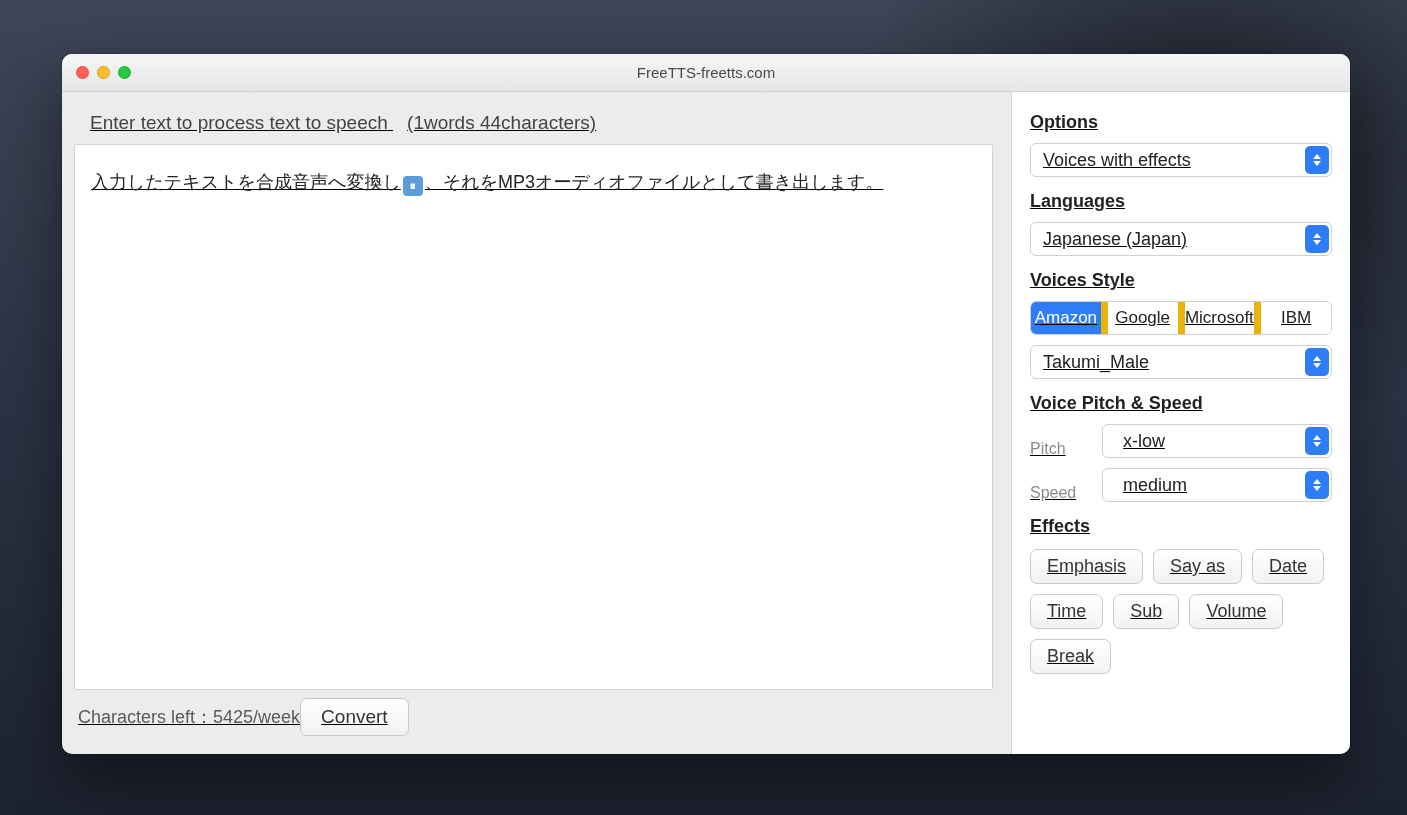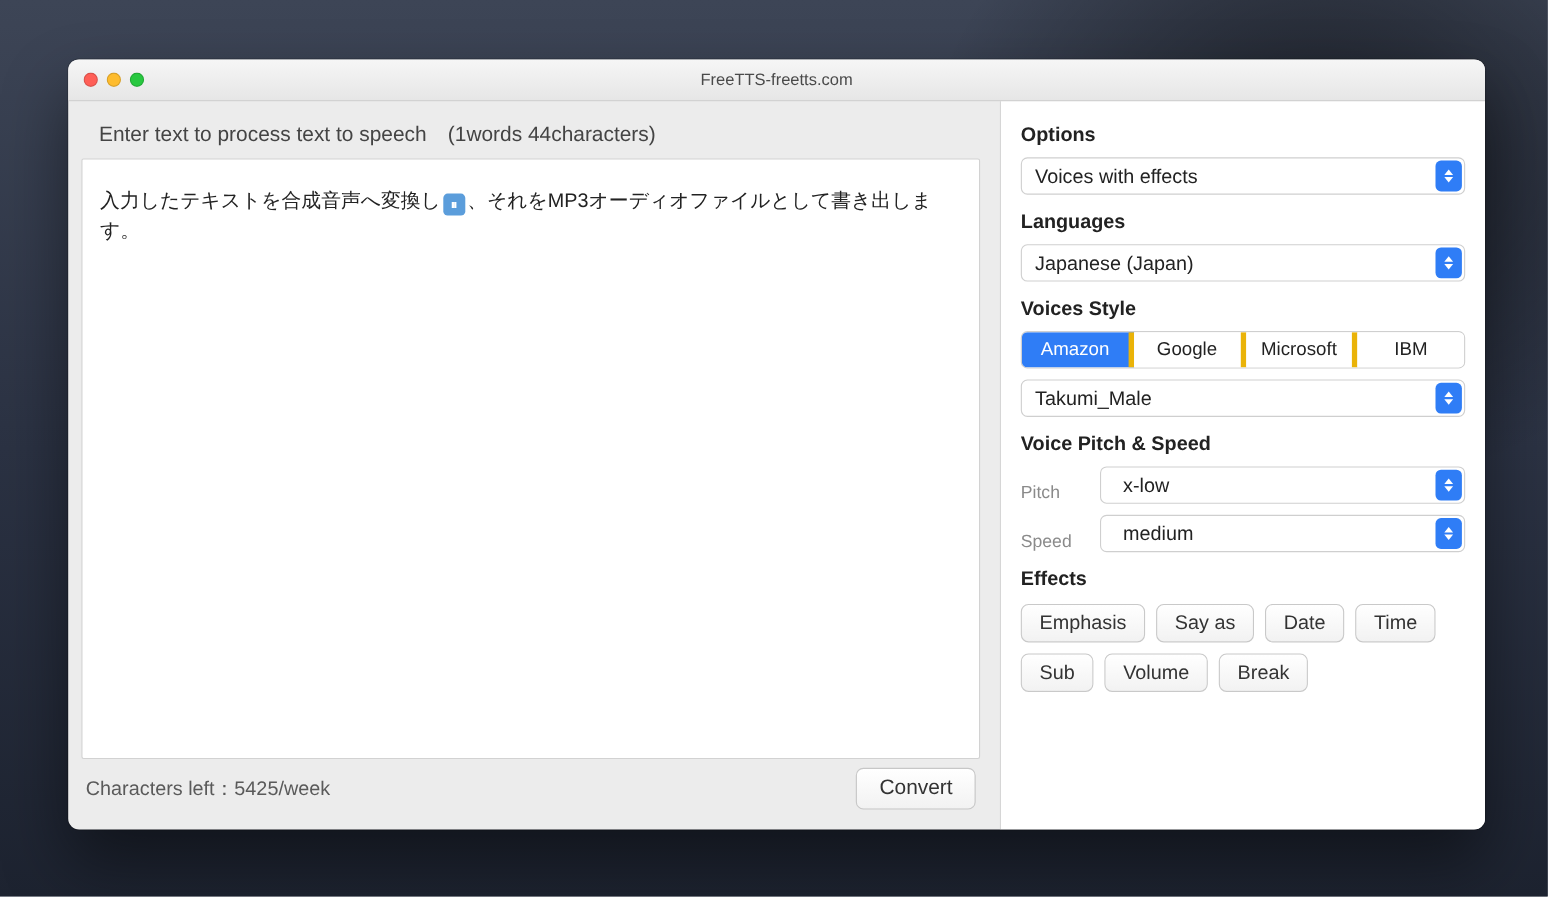--- a/index.html
+++ b/index.html
@@ -34,21 +34,21 @@
     border-bottom: 1px solid #d0d0d0;
     display: flex; align-items: center;
     padding: 16px 14px;
     position: relative;
   }
   .traffic { display: flex; gap: 8px; }
   .dot { width: 13px; height: 13px; border-radius: 50%; border: .5px solid rgba(0,0,0,.15); }
   .dot.red { background:#ff5f57; } .dot.yellow{background:#febc2e;} .dot.green{background:#28c840;}
   .title { position:absolute; left:0; right:0; text-align:center; font-size:15px; color:#4a4a4a; pointer-events:none;}
 
-  .body { flex:1; display:flex; }
+  .body { flex:1; display:flex;text-decoration:underline; }
 
   .main {
     flex:1; padding: 18px 18px 18px 12px;
     display:flex; flex-direction:column;
     border-right:1px solid #d6d6d6;
   }
   .prompt-line { font-size:19px; color:#444; margin: 2px 0 10px 2px; }
   .prompt-line span { margin-left: 14px; }
 
   .textarea {
@@ -65,30 +65,30 @@
     font-family: inherit;
   }
   .pause-chip {
     display:inline-flex; align-items:center; justify-content:center;
     width:20px; height:20px; border-radius:4px;
     background:#5b9ddb; color:#fff; font-size:12px; font-weight:700;
     vertical-align: -2px; margin: 0 2px;
   }
   .pause-chip::before { content:"⏸"; font-size:12px; line-height:1; }
 
-  .footer { display:flex; align-items:center; justify-content:space-between; margin-top:8px; padding:0 4px;}
+  .footer { display:flex; align-items:center; margin-top:8px; padding:0 4px;}
   .chars-left { font-size:18px; color:#5a5a5a; }
   .convert-btn {
     font-size:19px; color:#333;
     background:linear-gradient(#ffffff,#f2f2f2);
     border:1px solid #c7c7c7; border-radius:7px;
     padding:7px 20px;
   }
 
-  .sidebar { width: 440px; background:#fff; padding: 16px 18px 18px 18px; display:flex; flex-direction:column; gap:10px;}
+  .sidebar { width: 338px; background:#fff; padding: 16px 18px 18px 18px; display:flex; flex-direction:column; gap:10px;}
   .section-label { font-size:18px; font-weight:700; color:#222; margin-top:4px;}
   .sub-label { font-size:16px; color:#8a8a8a; }
 
   .select {
     position:relative;
     height:34px;
     background:#fff;
     border:1px solid #cfcfcf; border-radius:6px;
     display:flex; align-items:center;
     padding: 0 34px 0 12px;
@@ -101,21 +101,21 @@
     gap:0px;
   }
   .caret { width:0;height:0;border-left:4px solid transparent;border-right:4px solid transparent;}
   .caret.up{border-bottom:5px solid #fff; margin-bottom:1px;}
   .caret.down{border-top:5px solid #fff; margin-top:1px;}
 
   .seg {
     display:flex; border:1px solid #cfcfcf; border-radius:6px; overflow:hidden; height:34px;
   }
   .seg button{
-    flex:1; border:none; background:#fff; font-size:17px; color:#222; border-right:5px solid #eab308;
+    flex:1; border:none; background:#fff; font-size:17px; color:#222; border-right:7px solid #eab308;
   }
   .seg button:last-child{border-right:none;}
   .seg button.active{ background:#2f7df6; color:#fff; }
 
   .row { display:flex; align-items:flex-end; gap:14px; }
   .row .sub-label { width:58px; }
   .row .select { flex:1;padding-left:20px; }
 
   .effects { display:flex; flex-wrap:wrap; gap:10px; margin-top:2px;}
   .chip {

